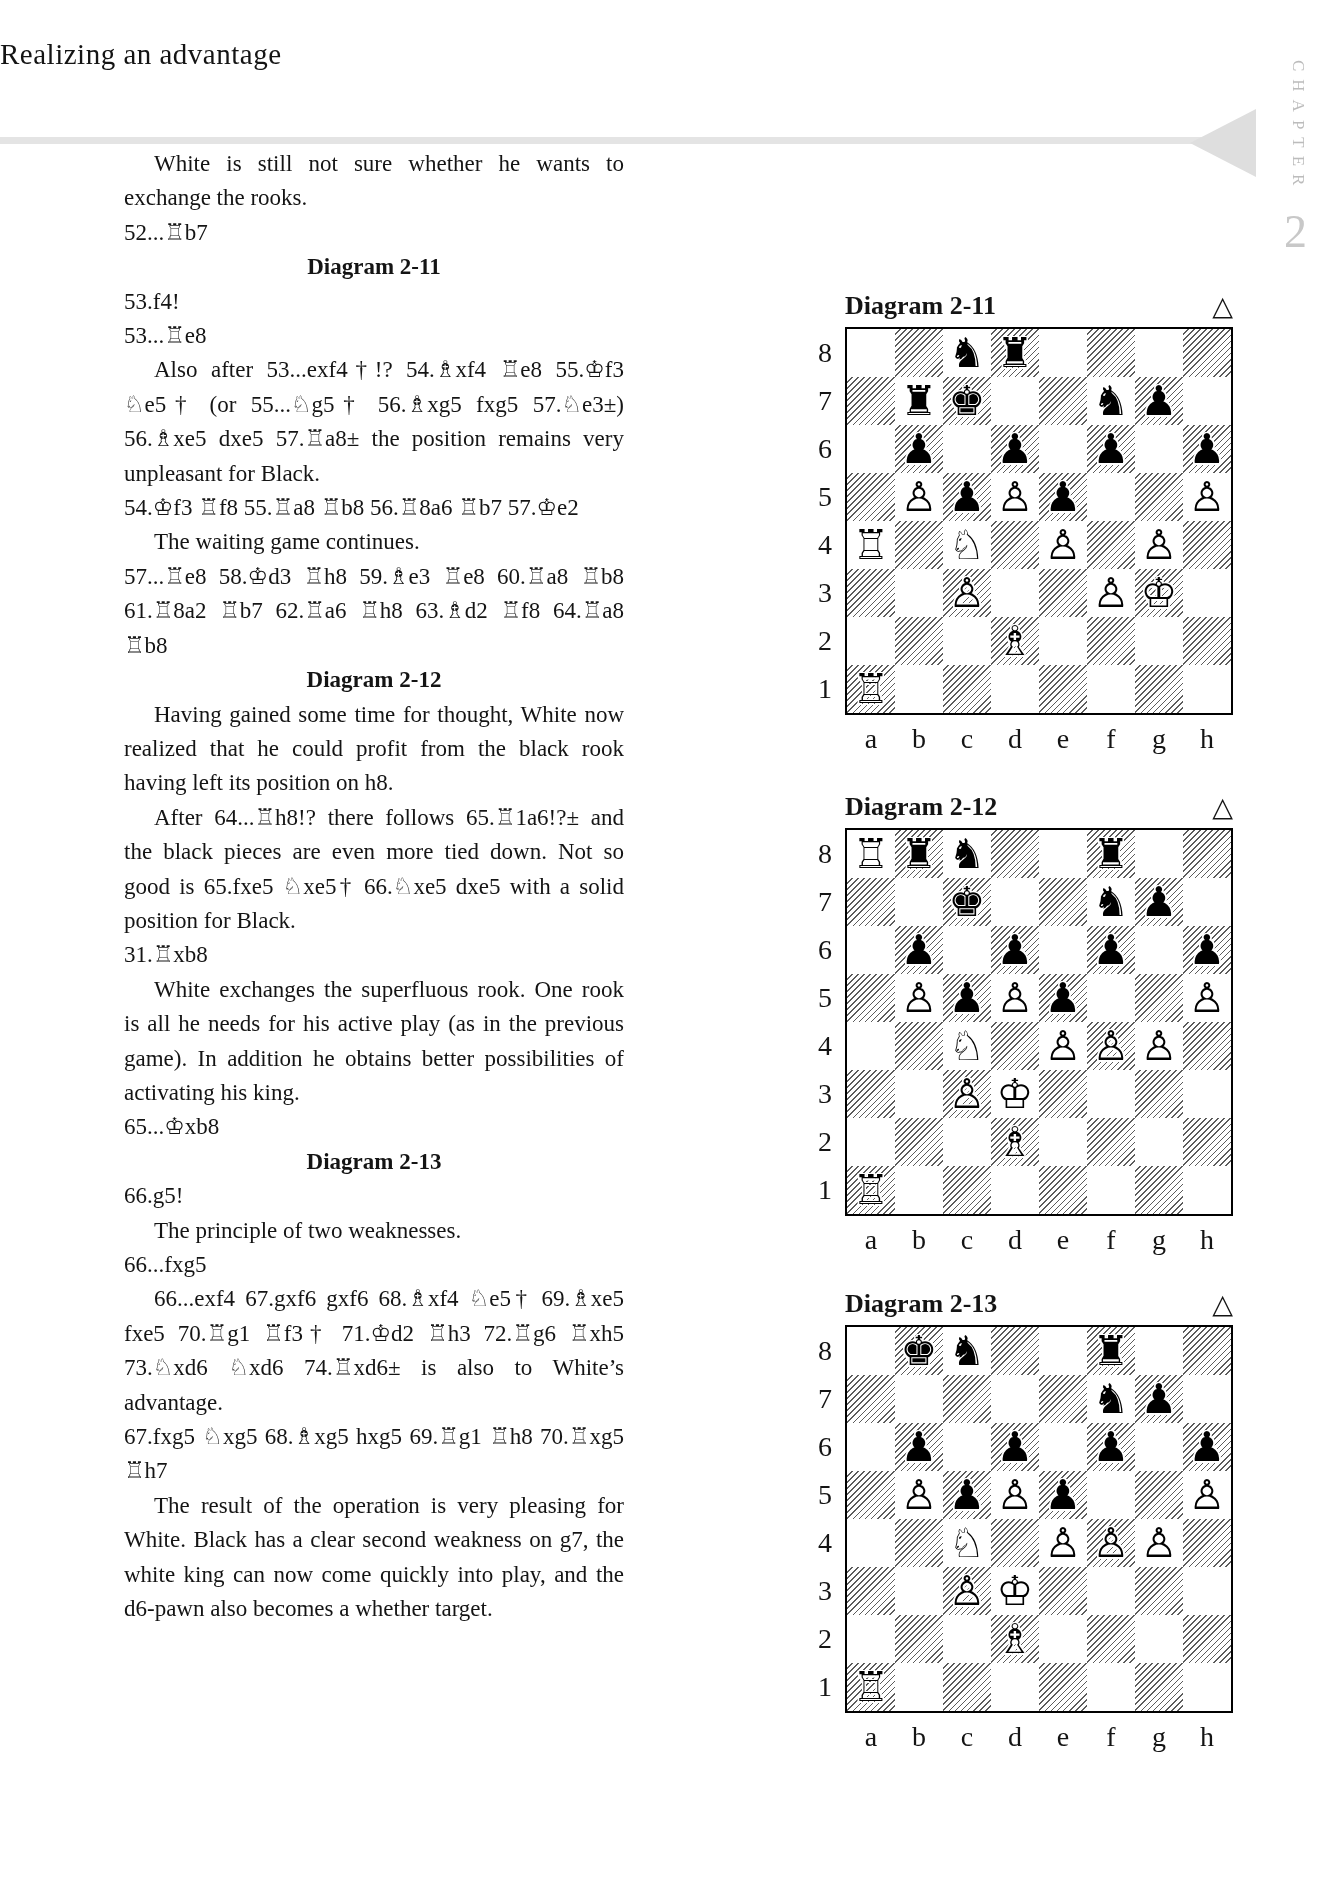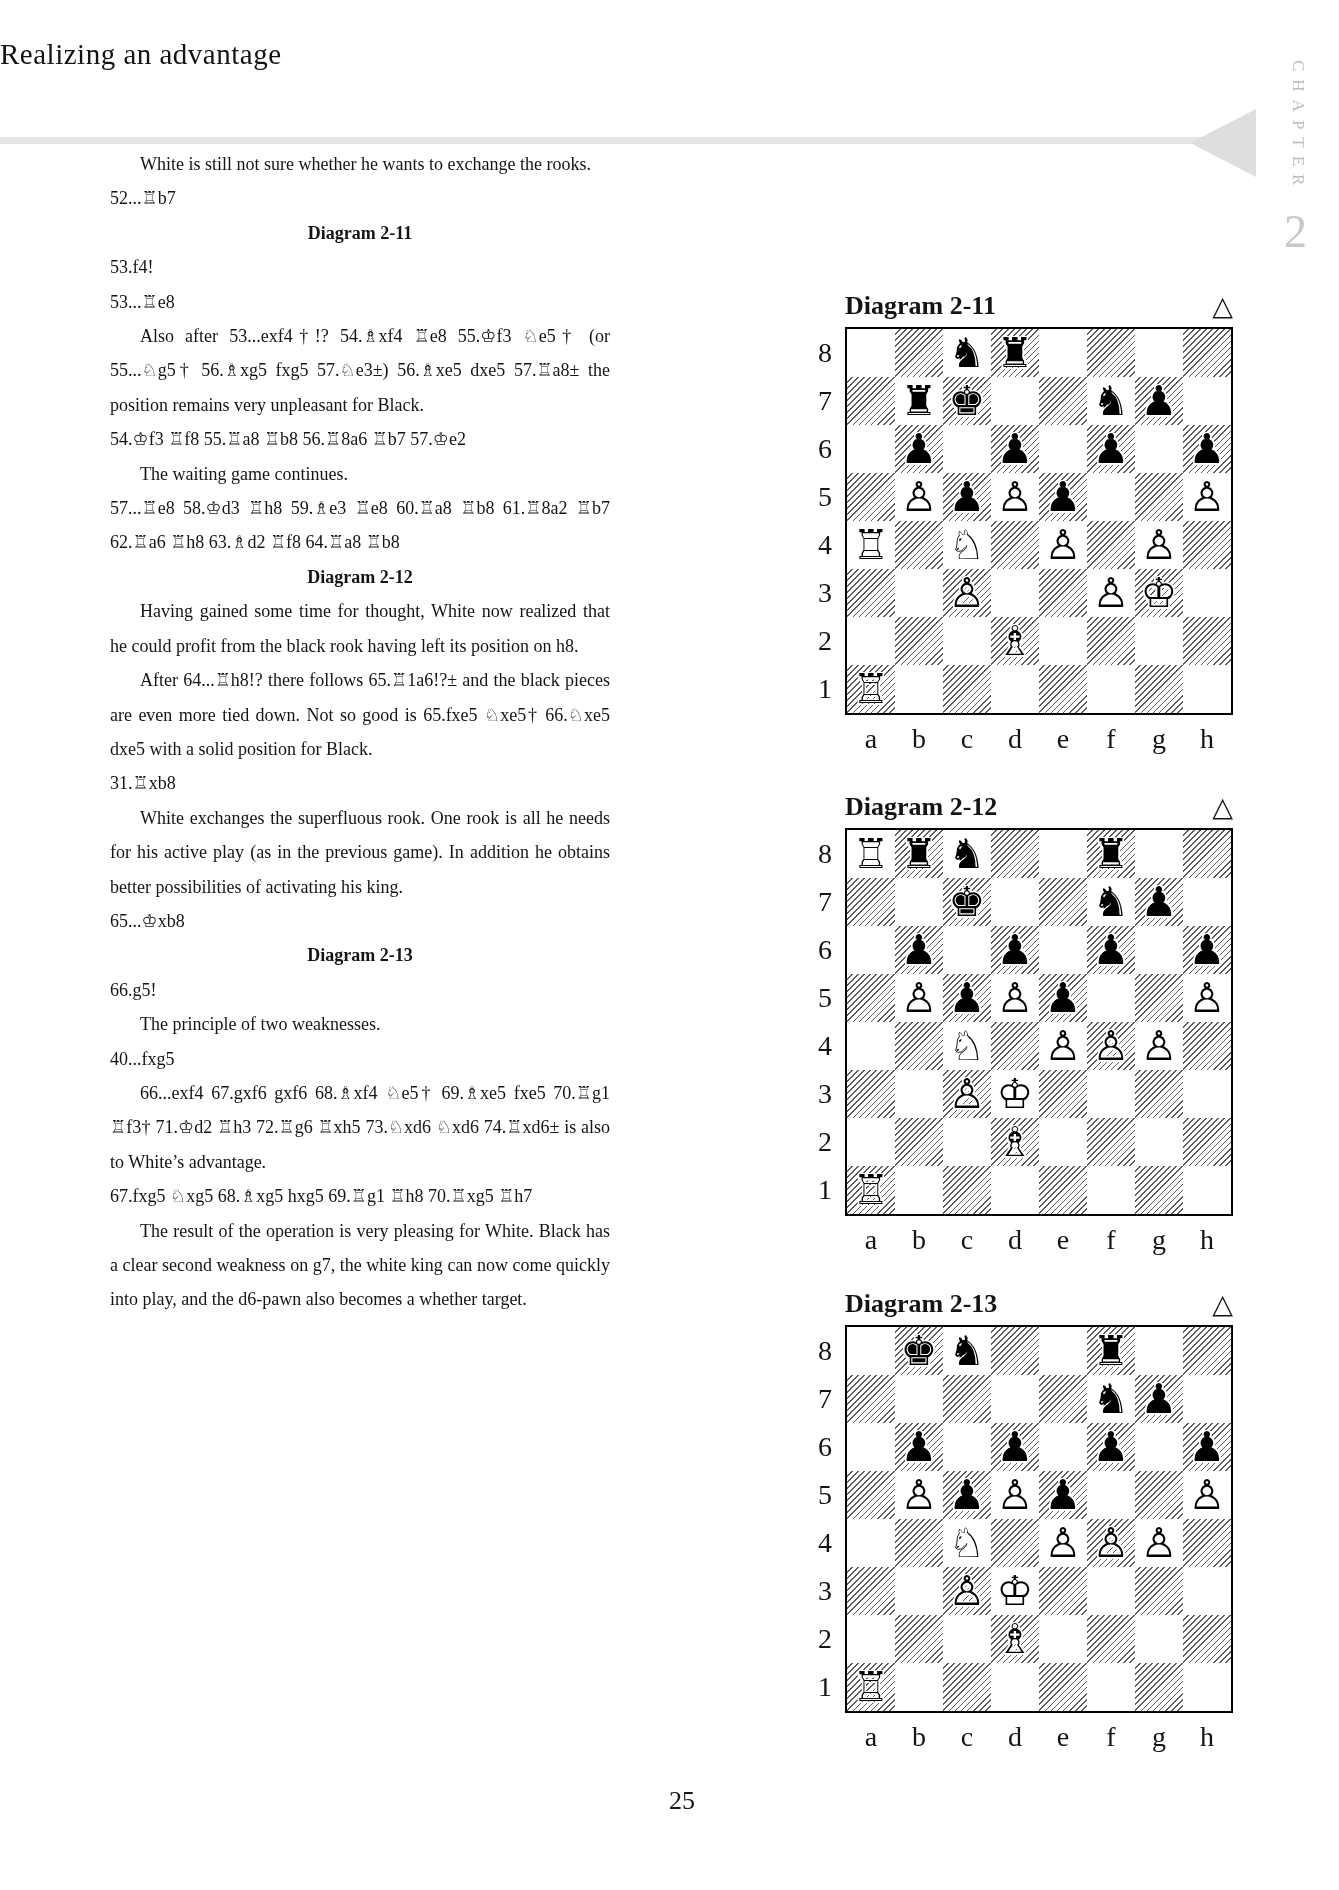--- a/index.html
+++ b/index.html
@@ -28,22 +28,22 @@
     writing-mode:vertical-rl; text-orientation:mixed;
     font-size:17px; letter-spacing:8px; color:#bcbcbc;
   }
   .chapter-number {
     position:absolute; top:205px; left:1284px;
     font-size:46px; color:#c8c8c8;
   }
 
   
   .text-column {
-    position:absolute; left:110px; top:147px; width:500px;
-    font-size:18px; line-height:34.4px; text-align:justify;
+    position:absolute; left:124px; top:147px; width:500px;
+    font-size:23px; line-height:34.4px; text-align:justify;
     font-family:"Liberation Serif","DejaVu Sans",serif;
   }
   .block { margin:0; }
   .block.para { text-indent:30px; }
   .block.move { font-weight:normal; }
   .block.caption { text-align:center; font-weight:bold; text-indent:0; }
 
   
   .diagram-column { position:absolute; left:845px; top:0; width:430px; }
   .diagram { position:absolute; left:0; width:388px; }
@@ -111,21 +111,21 @@
       <p class="block move">57...♖e8 58.♔d3 ♖h8 59.♗e3 ♖e8 60.♖a8 ♖b8 61.♖8a2 ♖b7 62.♖a6 ♖h8 63.♗d2 ♖f8 64.♖a8 ♖b8</p>
       <p class="block caption">Diagram 2-12</p>
       <p class="block para">Having gained some time for thought, White now realized that he could profit from the black rook having left its position on h8.</p>
       <p class="block para">After 64...♖h8!? there follows 65.♖1a6!?± and the black pieces are even more tied down. Not so good is 65.fxe5 ♘xe5† 66.♘xe5 dxe5 with a solid position for Black.</p>
       <p class="block move">31.♖xb8</p>
       <p class="block para">White exchanges the superfluous rook. One rook is all he needs for his active play (as in the previous game). In addition he obtains better possibilities of activating his king.</p>
       <p class="block move">65...♔xb8</p>
       <p class="block caption">Diagram 2-13</p>
       <p class="block move">66.g5!</p>
       <p class="block para">The principle of two weaknesses.</p>
-      <p class="block move">40...fxg5</p>
+      <p class="block move">66...fxg5</p>
       <p class="block para">66...exf4 67.gxf6 gxf6 68.♗xf4 ♘e5† 69.♗xe5 fxe5 70.♖g1 ♖f3† 71.♔d2 ♖h3 72.♖g6 ♖xh5 73.♘xd6 ♘xd6 74.♖xd6± is also to White’s advantage.</p>
       <p class="block move">67.fxg5 ♘xg5 68.♗xg5 hxg5 69.♖g1 ♖h8 70.♖xg5 ♖h7</p>
       <p class="block para">The result of the operation is very pleasing for White. Black has a clear second weakness on g7, the white king can now come quickly into play, and the d6-pawn also becomes a whether target.</p>
     </div>
 
   <div class="diagram-column">
       <div class="diagram diagram-1">
         <div class="diagram-header">
           <span class="diagram-title">Diagram 2-11</span>
           <span class="to-move">△</span>
@@ -542,15 +542,14 @@
             <span>d</span>
             <span>e</span>
             <span>f</span>
             <span>g</span>
             <span>h</span>
           </div>
         </div>
       </div>
     </div>
 
-  <div class="page-number">25</div>
 
 </div>
 
 </body></html>

